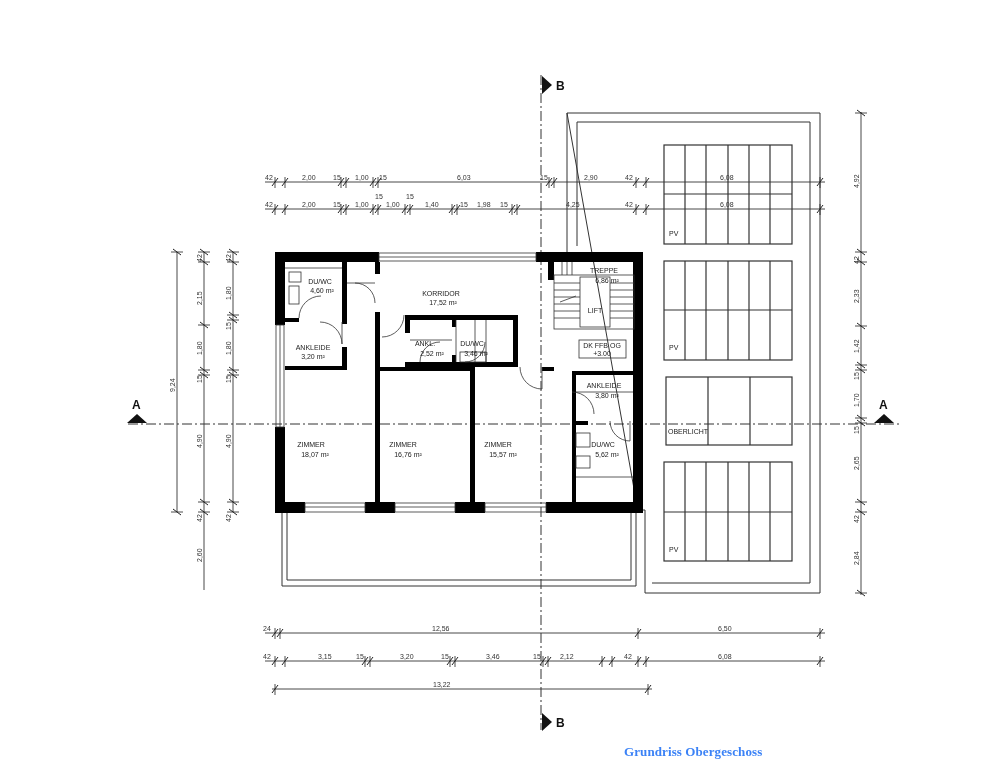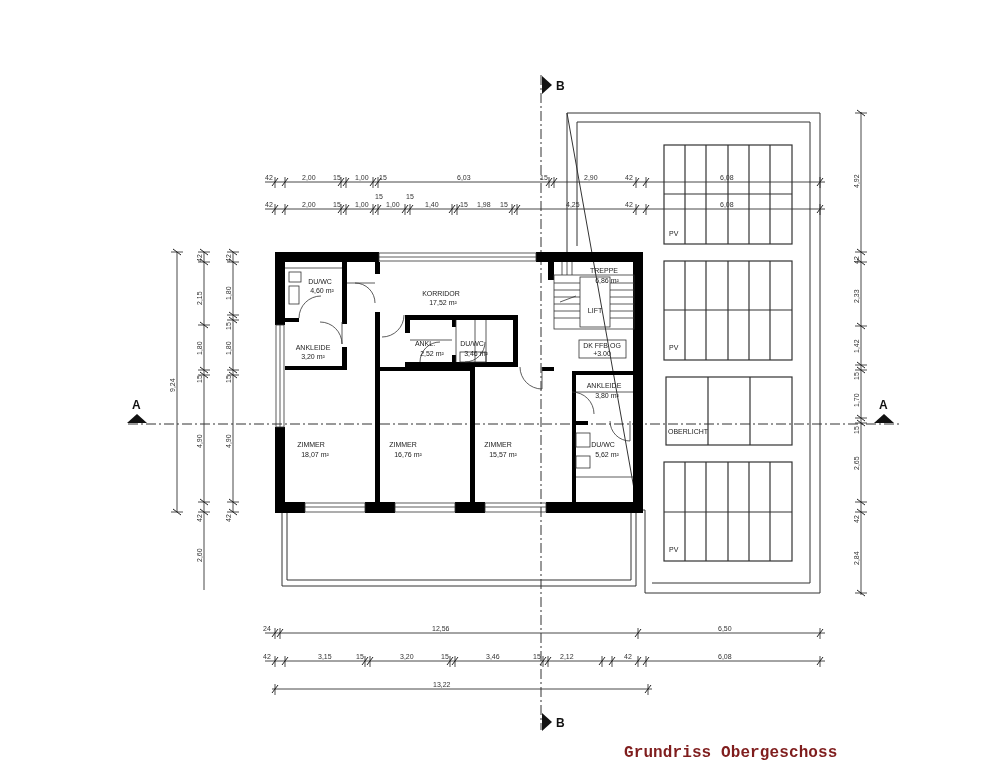--- a/index.html
+++ b/index.html
@@ -1,21 +1,21 @@
 <!DOCTYPE html>
 <html><head>
 <meta charset="utf-8">
 <style>
   html,body{margin:0;padding:0;background:#ffffff;}
   body{width:1000px;height:781px;position:relative;overflow:hidden;font-family:"Liberation Sans",sans-serif;}
   #plan{position:absolute;left:0;top:0;width:1000px;height:781px;}
   .dim-text{font-family:"Liberation Sans",sans-serif;font-size:7px;fill:#333;}
   .room-text{font-family:"Liberation Sans",sans-serif;font-size:7px;fill:#222;}
   .sec-text{font-family:"Liberation Sans",sans-serif;font-size:12px;font-weight:bold;fill:#111;}
-  .title{position:absolute;left:624px;top:744px;font-family:Liberation Mono, monospace;font-weight:bold;font-size:16px;color:#7f1d1d;letter-spacing:0.1px;}
+  .title{position:absolute;left:624px;top:744px;font-family:Liberation Serif, serif;font-weight:bold;font-size:13px;color:#3b82f6;letter-spacing:0.1px;}
 </style>
 </head>
 <body>
 
 <svg id="plan" viewBox="0 0 1000 781" xmlns="http://www.w3.org/2000/svg">
   <defs>
     <g id="tick">
         <line x1="-3" y1="4" x2="3" y2="-4" stroke="#222" stroke-width="1"></line>
         <line x1="0" y1="-5" x2="0" y2="6" stroke="#222" stroke-width="0.8"></line>
       </g>

